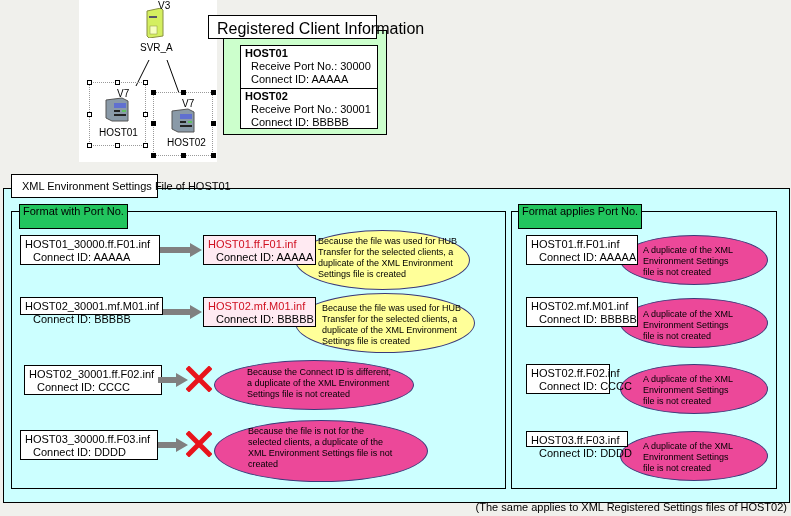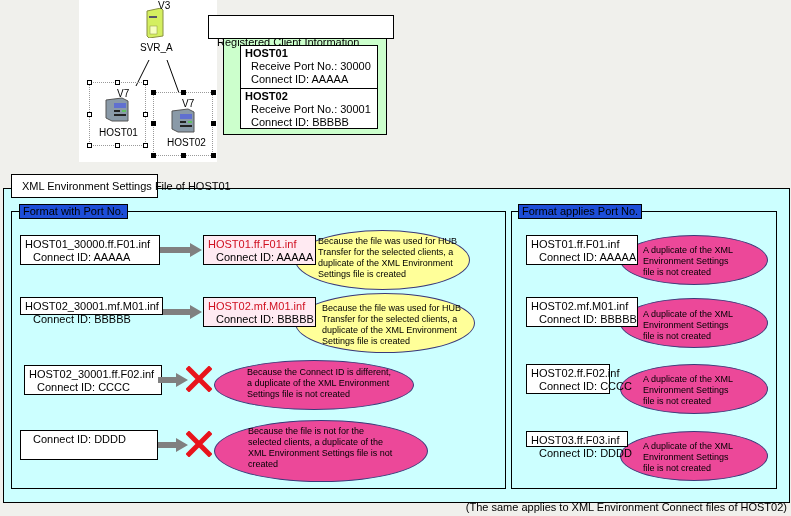--- a/index.html
+++ b/index.html
@@ -15,32 +15,32 @@
 
   
   #topo { left: 79px; top: 0; width: 138px; height: 162px; background: #ffffff; }
   .lbl { font-size: 10px; position: absolute; white-space: nowrap; }
   .sel-box { position: absolute; border: 1px dotted #9a9a9a; }
   .handle { position: absolute; width: 5px; height: 5px; border: 1px solid #000; background: #fff; }
   .handle.f { background: #000; }
 
   
   #reg-green { left: 223px; top: 30px; width: 164px; height: 105px; background: #ccffcc; border: 1px solid #000; }
-  #reg-title { left: 208px; top: 15px; width: 186px; height: 24px; background: #fff; border: 1px solid #000; padding: 20px 0 0 8px; font-size: 11px; white-space: nowrap; }
+  #reg-title { left: 208px; top: 15px; width: 169px; height: 24px; background: #fff; border: 1px solid #000; padding: 4px 0 0 8px; font-size: 16px; white-space: nowrap; }
   #reg-inner { left: 240px; top: 45px; width: 138px; height: 84px; background: #fff; border: 1px solid #000; }
   .reg-entry { height: 42px; padding: 1px 0 0 4px; line-height: 13px; }
   .reg-entry + .reg-entry { border-top: 1px solid #000; }
   .reg-host { font-weight: bold; font-size: 11px; }
   .reg-line { padding-left: 6px; }
 
   
   #main { left: 3px; top: 188px; width: 787px; height: 315px; background: #ccffff; border: 1px solid #000; }
   #main-title { left: 11px; top: 174px; width: 147px; height: 24px; background: #fff; border: 1px solid #000; padding: 5px 0 0 10px; font-size: 11px; white-space: nowrap; }
   .sub { position: absolute; border: 1px solid #000; }
-  .sub-title { position: absolute; background: #1d4ed8; border: 1px solid #000; font-size: 11px; padding: 0 3px; height: 15px; line-height: 13px; white-space: nowrap; }
+  .sub-title { position: absolute; background: #22c55e; border: 1px solid #000; font-size: 11px; padding: 0 3px; height: 25px; line-height: 13px; white-space: nowrap; }
 
   .file { position: absolute; background: #fff; border: 1px solid #000; font-size: 11px; line-height: 13px; padding: 2px 0 0 4px; white-space: nowrap; }
   .file .cid { padding-left: 8px; }
   .file.dup { background: #ffeaf2; }
   .file.dup .fname { color: #d01020; }
 
   .ellipse { position: absolute; border: 1px solid #3a3a7a; border-radius: 50%; font-size: 9px; line-height: 11px; }
   .ellipse.yellow { background: #ffff99; }
   .ellipse.pink { background: #ec4899; }
   .ellipse span { position: absolute; white-space: pre-line; }
@@ -136,20 +136,21 @@
 </div>
 <div class="file" style="left:20px;top:297px;width:143px;height:18px">
   <div class="fname">HOST02_30001.mf.M01.inf</div>
   <div class="cid">Connect ID:  BBBBB</div>
 </div>
 <div class="file" style="left:24px;top:365px;width:138px;height:30px">
   <div class="fname">HOST02_30001.ff.F02.inf</div>
   <div class="cid">Connect ID:  CCCC</div>
 </div>
 <div class="file" style="left:20px;top:430px;width:138px;height:30px">
+  <div class="fname">HOST03_30000.ff.F03.inf</div>
   <div class="cid">Connect ID:  DDDD</div>
 </div>
 
 <svg class="arrow" style="left:160px;top:242px" width="44" height="16">
     <polygon points="0,5 30,5 30,1 42,8 30,15 30,11 0,11" fill="#808080"></polygon>
   </svg>
 <svg class="arrow" style="left:163px;top:304px" width="41" height="16">
     <polygon points="0,5 27,5 27,1 39,8 27,15 27,11 0,11" fill="#808080"></polygon>
   </svg>
 <svg class="arrow" style="left:158px;top:372px" width="32" height="16">
@@ -230,13 +231,13 @@
 </div>
 <div class="file" style="left:526px;top:364px;width:84px;height:30px">
   <div class="fname">HOST02.ff.F02.inf</div>
   <div class="cid">Connect ID:  CCCC</div>
 </div>
 <div class="file" style="left:526px;top:431px;width:102px;height:16px">
   <div class="fname">HOST03.ff.F03.inf</div>
   <div class="cid">Connect ID:  DDDD</div>
 </div>
 
-<div id="footnote" class="abs">(The same applies to XML Environment Connect files of HOST02)</div>
+<div id="footnote" class="abs">(The same applies to XML Registered Settings files of HOST02)</div>
 
 </body></html>

